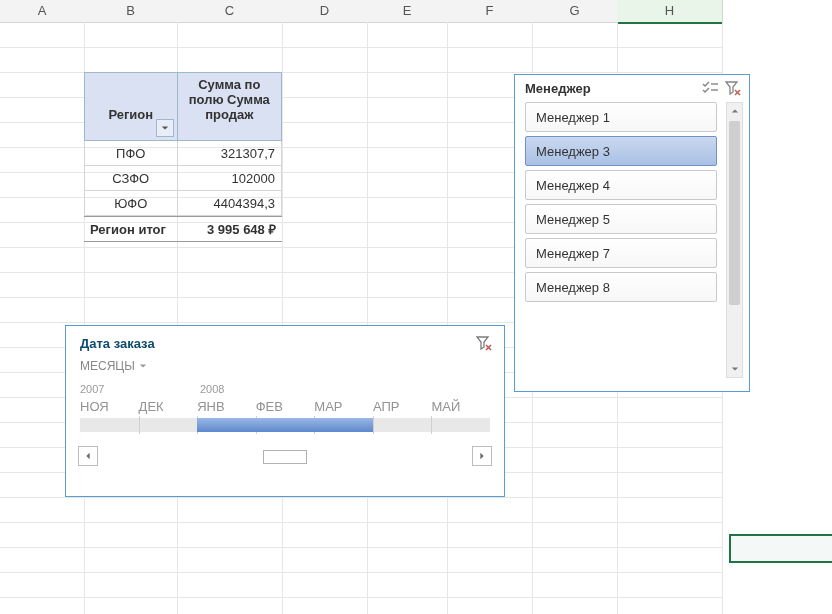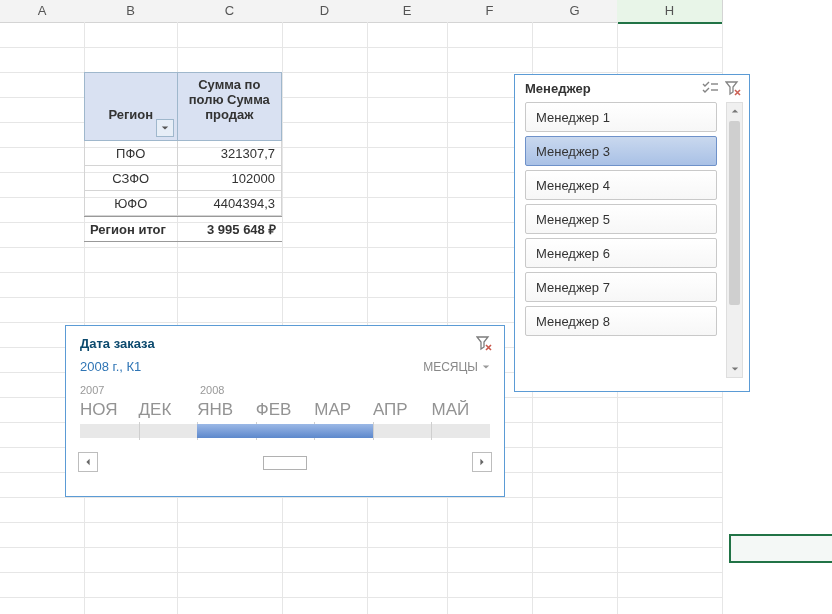--- a/index.html
+++ b/index.html
@@ -45,21 +45,21 @@
   .tl .hdr .ttl{font-weight:600;flex:1;color:#0c4a6e}
   .tl .hdr .ic{cursor:pointer;opacity:.85}
   .tl .sub{display:flex;align-items:center;padding:4px 14px 10px}
   .tl .sub .period{color:#2f75b5;font-size:13px;flex:1}
   .tl .sub .gran{color:#888;font-size:12px;display:flex;align-items:center}
   .tl .sub .gran svg{margin-left:4px;width:8px;height:8px}
   .tl .years{display:flex;padding:0 14px}
   .tl .yr{font-size:11px;color:#999;width:60px}
   .tl .yr2{margin-left:60px}
   .tl .months{display:flex;padding:4px 14px 2px}
-  .tl .mo{flex:1;font-size:17px;color:#939393;text-align:left}
+  .tl .mo{flex:1;font-size:13px;color:#939393;text-align:left}
   .tl .bar{position:relative;margin:2px 14px 0;height:14px;background:#e8e8e8}
   .tl .tick{position:absolute;top:-2px;height:18px;width:1px;background:#cfcfcf}
   .tl .sel{position:absolute;top:0;height:14px;background:linear-gradient(#9bb8e6,#5d88cc)}
   .tl .nav{display:flex;align-items:center;padding:14px 12px 10px}
   .tl .navbtn{width:18px;height:18px;border:1px solid #bdbdbd;display:flex;align-items:center;justify-content:center;background:#fff;cursor:pointer}
   .tl .track{flex:1;margin:0 6px;height:10px;position:relative}
   .tl .thumb{position:absolute;left:44%;width:42px;height:12px;top:-1px;border:1px solid #b1b1b1;background:#fff}
   svg{display:block}
 </style>
 </head>
@@ -325,21 +325,20 @@
         <path d="M10 9 L15 14 M15 9 L10 14" stroke="#c0392b" stroke-width="1.6"></path>
       </svg>
     </span>
   </div>
   <div class="body">
     <div id="slItems">
           <div class="slItem">Менеджер 1</div>
           <div class="slItem sel">Менеджер 3</div>
           <div class="slItem">Менеджер 4</div>
           <div class="slItem">Менеджер 5</div>
-          <div class="slItem">Менеджер 6</div>
           <div class="slItem">Менеджер 7</div>
           <div class="slItem">Менеджер 8</div>
         </div>
     <div class="slScroll">
       <div class="arr">
             <svg viewBox="0 0 10 10">
               <path d="M1 7 L5 3 L9 7 Z" fill="#777"></path>
             </svg>
           </div>
       <div class="thumb"></div>
@@ -356,21 +355,20 @@
   <div class="hdr">
     <span class="ttl">Дата заказа</span>
     <span class="ic">
       <svg width="16" height="15" viewBox="0 0 16 15">
         <path d="M1 1 H12 L8 6 V11 L5 13 V6 Z" fill="none" stroke="#666" stroke-width="1.3"></path>
         <path d="M10 9 L15 14 M15 9 L10 14" stroke="#c0392b" stroke-width="1.6"></path>
       </svg>
     </span>
   </div>
   <div class="sub">
-    <span class="period">2008 г., К1</span>
     <span class="gran">
       <span>МЕСЯЦЫ</span>
       <svg viewBox="0 0 10 10">
             <path d="M1 3 L5 7 L9 3 Z" fill="#999"></path>
           </svg>
     </span>
   </div>
   <div class="years">
     <span class="yr">2007</span>
     <span class="yr yr2">2008</span>

